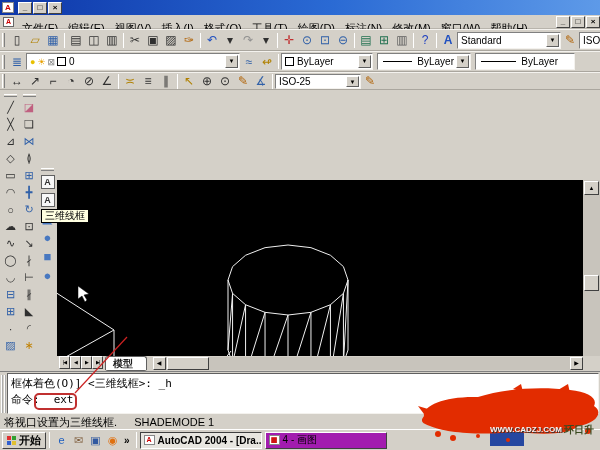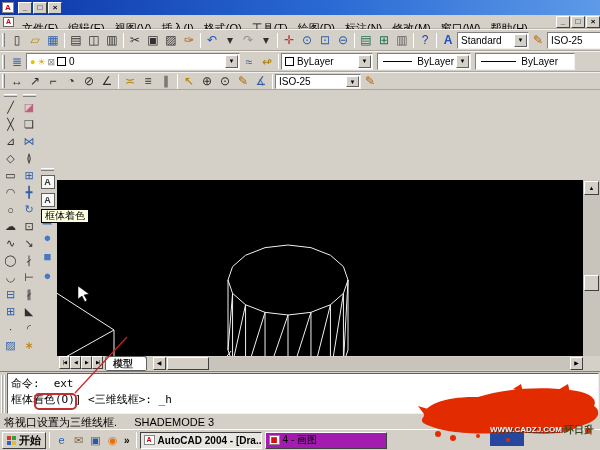--- a/index.html
+++ b/index.html
@@ -189,21 +189,21 @@
         <div class="tbtn" style="color: rgb(48, 96, 168);">⊖</div>
         <div class="sep"></div>
         <div class="tbtn" style="color: rgb(32, 112, 80);">▤</div>
         <div class="tbtn" style="color: rgb(32, 112, 80);">⊞</div>
         <div class="tbtn" style="color: rgb(96, 96, 96);">▥</div>
         <div class="sep"></div>
         <div class="tbtn" style="color: rgb(32, 64, 192);">?</div>
       </div>
     <div class="sep"></div>
     <div class="tbtn" style="color:#2050c0;font-weight:bold;">A</div>
-    <div class="combo" style="width:72px;">
+    <div class="combo" style="width:104px;">
       <span>Standard</span>
       <span class="dd">▼</span>
     </div>
     <div class="tbtn" style="color:#b06000;">✎</div>
     <div class="combo" style="width:80px;">
       <span>ISO-25</span>
 
     </div>
   </div>
 
@@ -355,21 +355,21 @@
     <div style="display:flex;flex-direction:column;align-items:center;">
         <div class="vbtn boxed">A</div>
         <div class="vbtn boxed">A</div>
         <div class="vbtn" style="color: rgb(72, 120, 192);">◣</div>
         <div class="vbtn" style="color: rgb(72, 120, 192);">●</div>
         <div class="vbtn" style="color: rgb(72, 120, 192);">■</div>
         <div class="vbtn" style="color: rgb(72, 120, 192);">●</div>
       </div>
   </div>
 
-  <div class="tooltip">框体着色</div>
+  <div class="tooltip">三维线框</div>
 
   <div class="tabsrow">
     <div class="tabnav">
         <div class="tnav">|◀</div>
         <div class="tnav">◀</div>
         <div class="tnav">▶</div>
         <div class="tnav">▶|</div>
       </div>
     <div class="tabs">
         <div class="tab active">模型</div>
@@ -379,31 +379,31 @@
     <div class="hscroll">
       <div class="hbtn" style="left:0;">◀</div>
       <div class="hthumb"></div>
       <div class="hbtn" style="right:0;">▶</div>
     </div>
   </div>
 
   <div class="cmd">
     <div class="cmdgrip"></div>
     <div class="cmdinner">
+      <div>框体着色(O)] &lt;三维线框&gt;: _h</div>
       <div>
         <span>命令:</span><span class="cmdentry">ext</span>
       </div>
-      <div>框体着色(O)] &lt;三维线框&gt;: _h</div>
     </div>
     <div class="extbox"></div>
   </div>
 
   <div class="status">
     <span>将视口设置为三维线框.</span>
-    <span class="code">SHADEMODE 3</span>
+    <span class="code">SHADEMODE 1</span>
   </div>
 
   <div class="taskbar">
     <div class="startbtn">
       <span class="flag">
         <i style="background:#e03030;"></i>
           <i style="background:#30a030;"></i>
         <i style="background:#3060d0;"></i>
           <i style="background:#e0c030;"></i>
       </span>

